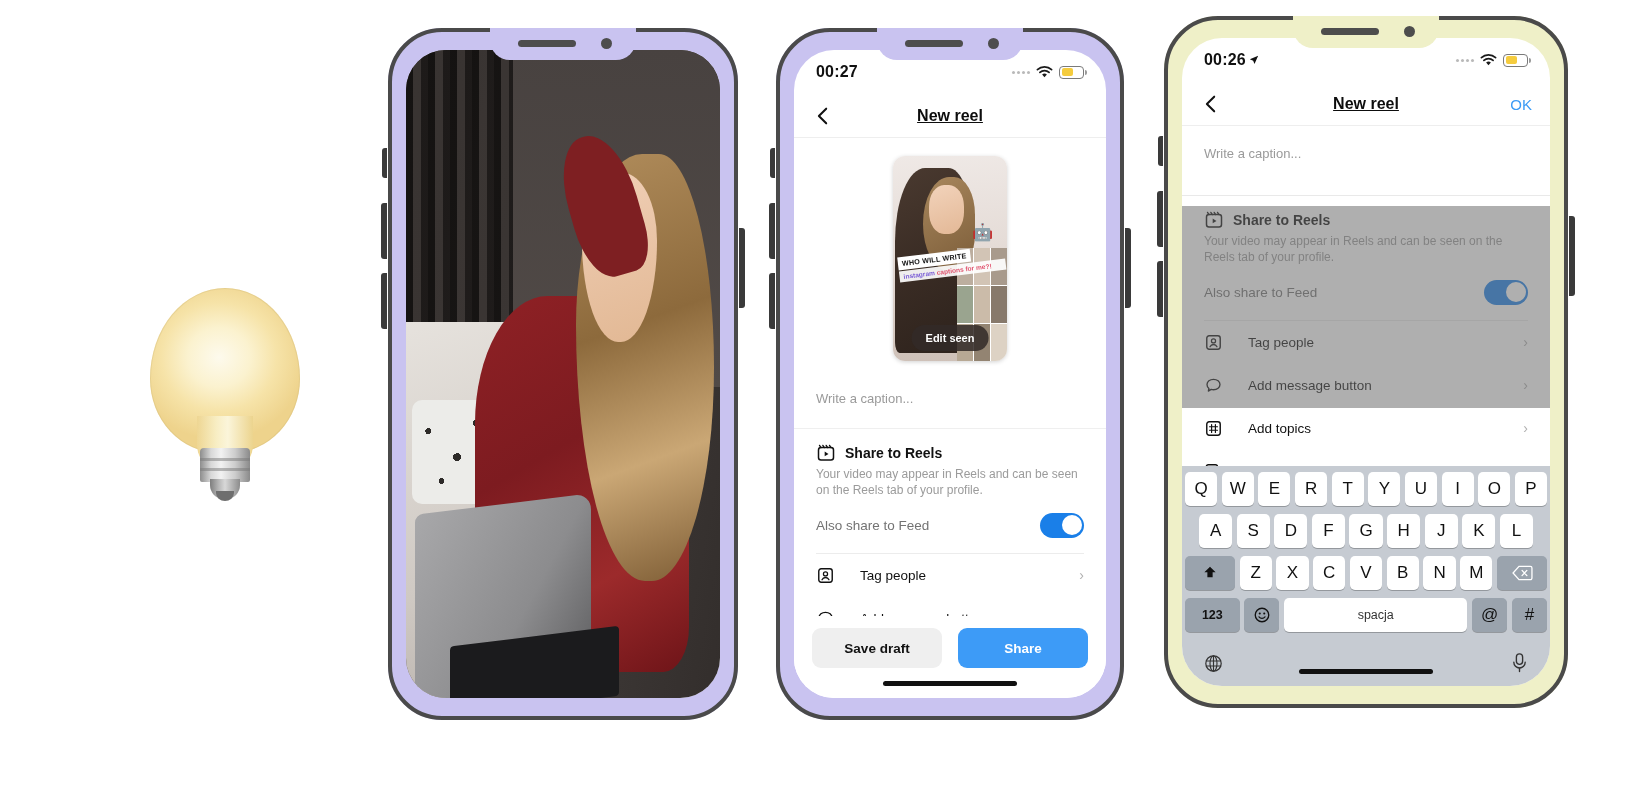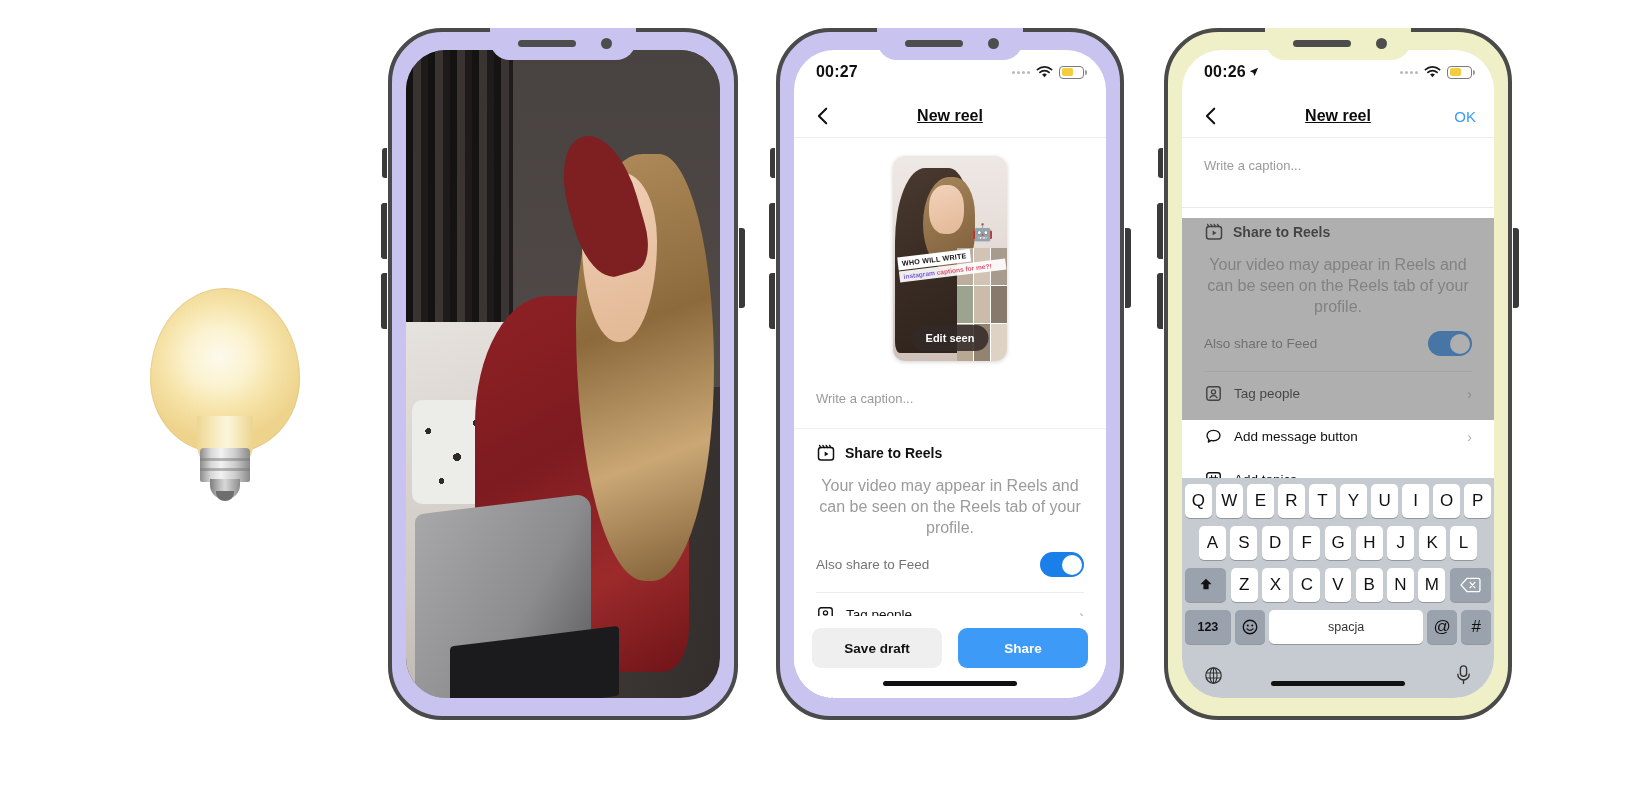--- a/index.html
+++ b/index.html
@@ -138,21 +138,21 @@
     content:""; position:absolute; left:20%; bottom:-6%; width:96%; height:36%;
     background:#1b1b1d; border-radius:4px;
   }
 
   
   #phone2{ left:776px; top:28px; width:348px; height:692px; background:#c9c3f0; }
   #phone2 .screen{ left:18px; top:22px; right:18px; bottom:22px; background:#fff; }
   #phone2 .notch{ background:#c9c3f0; }
 
   
-  #phone3{ left:1164px; top:28px; width:348px; height:692px; background:#eff0c8; }
+  #phone3{ left:1164px; top:16px; width:404px; height:692px; background:#eff0c8; }
   #phone3 .screen{ left:18px; top:22px; right:18px; bottom:22px; background:#fff; }
   #phone3 .notch{ background:#eff0c8; }
 
   
   .statusbar{
     position:relative; height:44px; display:flex; align-items:center;
     justify-content:space-between; padding:0 22px; z-index:45;
   }
   .sb-time{ font-size:16px; font-weight:700; color:#111; letter-spacing:.2px; display:flex; align-items:center; gap:3px; }
   .loc-arrow{ width:10px; height:10px; display:inline-block; }
@@ -246,39 +246,39 @@
   .caption-row{
     padding:14px 22px 22px; font-size:13px; color:#9a9a9a;
     border-bottom:1px solid #efefef;
   }
   .caption-row.tall{ padding:20px 22px 34px; border-bottom:1px solid #e9e9e9; }
 
   .section{ padding:14px 22px 0; }
   .sec-head{ display:flex; align-items:center; gap:9px; }
   .sec-head .ttl{ font-size:14px; font-weight:700; color:#111; }
   .sec-desc{
-    font-size:16px; color:#9b9b9b; line-height:1.32; margin-top:12px;text-align:center;
+    font-size:12px; color:#9b9b9b; line-height:1.32; margin-top:4px;
   }
   .toggle-row{
     display:flex; align-items:center; justify-content:space-between;
     padding:14px 0 15px;
   }
   .toggle-row span{ font-size:13.5px; color:#737373; }
   .switch{
     width:44px; height:25px; border-radius:14px; background:#1a7fe8;
     position:relative; flex:none;
   }
   .switch i{
     position:absolute; right:2.5px; top:2.5px; width:20px; height:20px;
     border-radius:50%; background:#fff; display:block;
   }
   .divider{ height:1px; background:#ececec; margin:0 22px; }
 
   .opt{
-    display:flex; align-items:center; gap:11px;
+    display:flex; align-items:center; gap:25px;
     padding:12px 22px; position:relative;
   }
   .opt .label{ font-size:13.5px; color:#111; flex:1; }
   .opt .value{ font-size:12px; color:#9b9b9b; margin-right:6px; }
   .chev{ color:#b0b0b0; font-size:14px; line-height:1; }
 
   .actionbar{
     position:absolute; left:0; right:0; bottom:0;
     background:#fff; padding:12px 18px 30px; display:flex; gap:16px; z-index:50;
   }

